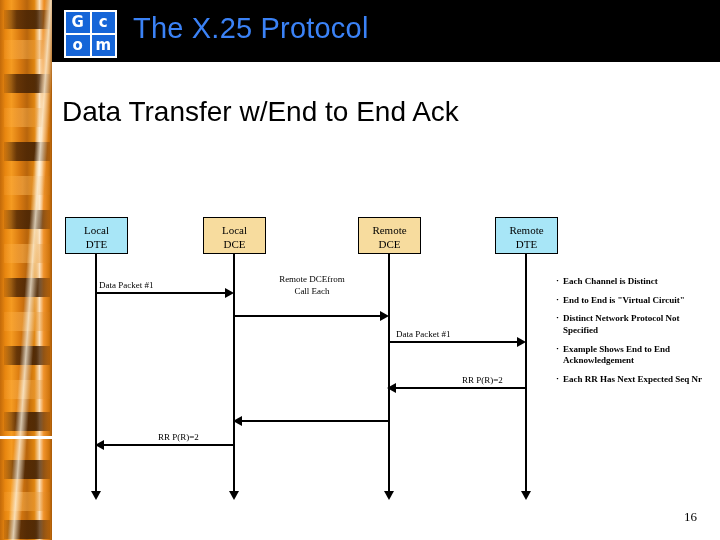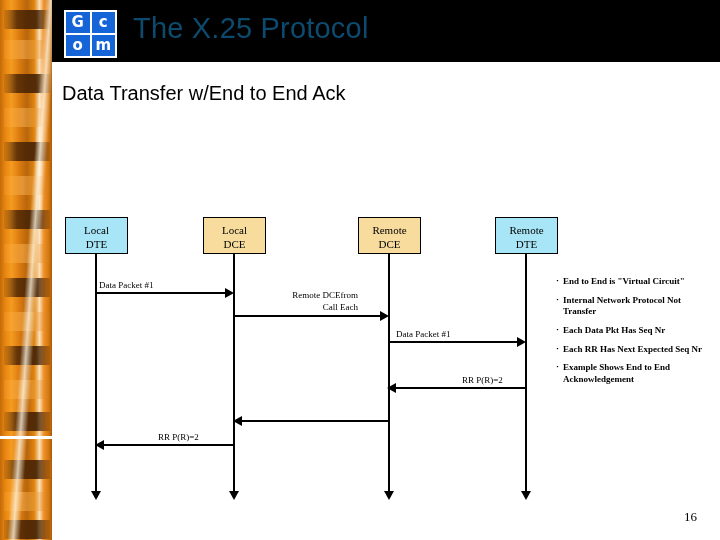--- a/index.html
+++ b/index.html
@@ -78,32 +78,32 @@
     font-weight: bold;
     font-size: 15px;
     display: flex;
     align-items: center;
     justify-content: center;
     line-height: 1;
   }
   #header-title {
     position: absolute;
     left: 133px; top: 12px;
-    color: #0c4a6e;
+    color: #3b82f6;
     font-size: 29px;
     font-weight: normal;
     letter-spacing: .2px;
     white-space: nowrap;
   }
 
   
   #slide-title {
     position: absolute;
-    left: 62px; top: 82px;
-    font-size: 20px;
+    left: 62px; top: 96px;
+    font-size: 28px;
     color: #000000;
     white-space: nowrap;
   }
 
   
   #diagram {
     position: absolute;
     left: 0; top: 0;
     width: 720px; height: 540px;
     pointer-events: none;
@@ -252,21 +252,21 @@
     <div class="arrow-head down" style="left:384px; top:491px;"></div>
     <div class="arrow-head down" style="left:521px; top:491px;"></div>
 
     <div class="arrow-line" style="left:95px; top:292px; width:130px;"></div>
     <div class="arrow-head right" style="left:225px; top:288px;"></div>
     <div class="msg-label" style="left:99px; top:279px;">Data Packet #1</div>
 
     <div class="arrow-line" style="left:233px; top:315px; width:147px;"></div>
     <div class="arrow-head right" style="left:380px; top:311px;"></div>
 
-    <div class="msg-label center" style="left:266px; top:289px; width:92px;text-align:right;">
+    <div class="msg-label center" style="left:266px; top:273px; width:92px;">
       <div>Remote DCEfrom</div>
       <div>Call Each</div>
     </div>
 
     <div class="arrow-line" style="left:388px; top:341px; width:129px;"></div>
     <div class="arrow-head right" style="left:517px; top:337px;"></div>
     <div class="msg-label" style="left:396px; top:328px;">Data Packet #1</div>
 
 
     <div class="arrow-line" style="left:396px; top:387px; width:129px;"></div>
@@ -275,22 +275,22 @@
 
     <div class="arrow-line" style="left:242px; top:420px; width:146px;"></div>
     <div class="arrow-head left" style="left:233px; top:416px;"></div>
 
     <div class="arrow-line" style="left:104px; top:444px; width:131px;"></div>
     <div class="arrow-head left" style="left:95px; top:440px;"></div>
     <div class="msg-label" style="left:158px; top:431px;">RR P(R)=2</div>
   </div>
 
   <div id="bullets">
+    <div class="bullet-item">Each Channel is Distinct</div>
     <div class="bullet-item">End to End is "Virtual Circuit"</div>
-    <div class="bullet-item">Internal Network Protocol Not Transfer</div>
-    <div class="bullet-item">Each Data Pkt Has Seq Nr</div>
+    <div class="bullet-item">Distinct Network Protocol Not Specified</div>
+    <div class="bullet-item">Example Shows End to End Acknowledgement</div>
     <div class="bullet-item">Each RR Has Next Expected Seq Nr</div>
-    <div class="bullet-item">Example Shows End to End Acknowledgement</div>
   </div>
 
   <div id="page-number">16</div>
 
 </div>
 
 </body></html>

